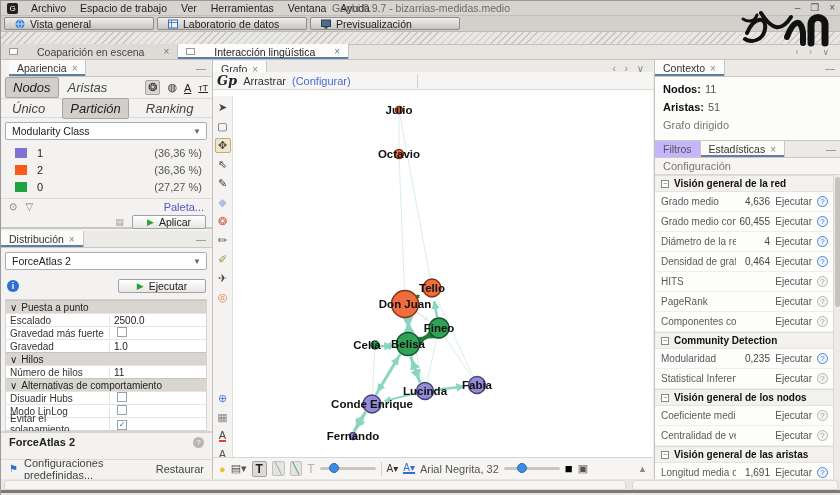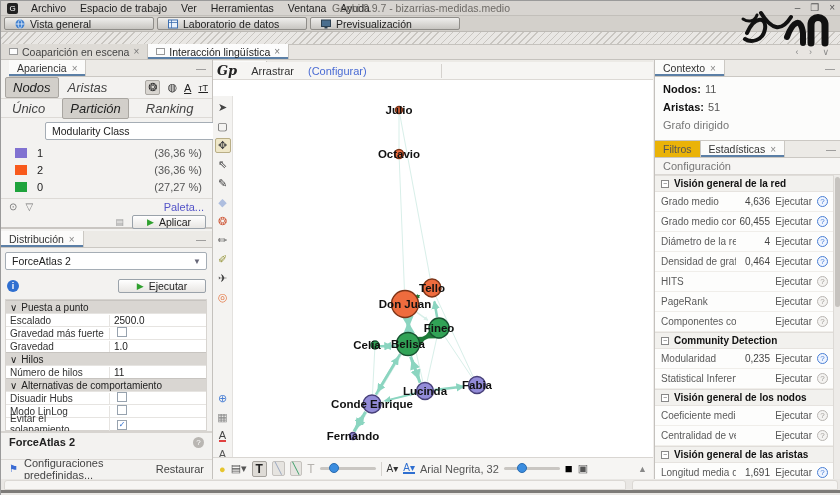--- a/index.html
+++ b/index.html
@@ -19,46 +19,46 @@
   #toolbar { position:absolute; left:0; top:15px; width:840px; height:16px; background:#d3d0cb; border-bottom:1px solid #bdbab5; display:flex; align-items:center; gap:3px; padding-left:3px; }
   .tb-btn { height:13px; min-width:150px; display:inline-flex; align-items:center; gap:5px; padding:0 10px; background:linear-gradient(#efeeec,#c7c5c1); border:1px solid #8f8d89; border-radius:2px; font-size:10.5px; color:#222; }
   .tb-ico { width:10px; height:10px; display:inline-block; }
 
   
   #hatch { position:absolute; left:0; top:31px; width:840px; height:13px; background:repeating-linear-gradient(135deg,#e9e7e4 0 4px,#c9c6c1 4px 5px); border-bottom:1px solid #c5c2bd; }
   #swirl { position:absolute; right:2px; top:2px; width:96px; height:44px; z-index:25; pointer-events:none; }
 
   
   #doctabs { position:absolute; left:0; top:44px; width:840px; height:15px; background:#e8e5e1; border-bottom:1px solid #c5c2bd; display:flex; align-items:flex-end; }
-  .dtab { display:inline-flex; align-items:center; gap:4px; height:15px; padding:0 8px; font-size:10.5px; color:#444; background:#dedbd6; border-right:1px solid #c5c2bd; }
+  .dtab { display:inline-flex; align-items:center; gap:19px; height:15px; padding:0 8px; font-size:10.5px; color:#444; background:#dedbd6; border-right:1px solid #c5c2bd; }
   .dtab .mini { width:9px; height:7px; border:1px solid #999; background:#fdfdfd; }
   .dtab.active { background:#fcfcfc; box-shadow:inset 0 -2px 0 #5b7fa6; color:#222; }
   .dtab .x { color:#777; font-size:10px; }
   .tabnav { position:absolute; right:6px; top:46px; color:#888; font-size:9px; letter-spacing:4px; }
 
   
   .ptab-row { height:17px; background:#eceae6; border-bottom:1px solid #cbc8c3; position:relative; display:flex; align-items:flex-end; }
   .ptab { display:inline-flex; align-items:center; gap:5px; height:16px; padding:0 8px; background:#fbfbfa; border-right:1px solid #cbc8c3; box-shadow:inset 0 -2px 0 #5b7fa6; font-size:10.5px; color:#333; }
-  .ptab.inactive { background:#eab308; box-shadow:none; color:#555; }
+  .ptab.inactive { background:#c4b5fd; box-shadow:none; color:#555; }
   .ptab .x { color:#888; font-size:10px; }
   .pmin { position:absolute; right:6px; top:3px; color:#888; font-size:10px; }
 
   
   #leftcol { position:absolute; left:0; top:59px; width:212px; height:419px; background:#f3f2f0; border-right:1px solid #c4c1bd; }
   #appearance { position:absolute; left:0; top:0; width:211px; height:169px; border-bottom:2px solid #c9c6c2; background:#f3f2f0;padding-left:8px; }
   #app-tabs-row { position:absolute; left:0; top:17px; width:211px; height:22px; display:flex; align-items:center; padding:0 4px; gap:2px; border-bottom:1px solid #dddad6; }
   .chip { padding:2px 7px; font-size:13px; color:#444; border-radius:2px;font-style:italic; }
   .chip.pressed { background:#d2cfca; border:1px solid #a9a6a1; color:#222; }
   #app-icons { margin-left:auto; display:flex; gap:7px; align-items:center; font-size:11px; }
   #app-icons .aico { color:#222; }
   #app-icons .aico.sel { background:#d8d5d0; border:1px solid #a9a6a1; border-radius:2px; padding:0 2px; }
   #subtabs-row { position:absolute; left:0; top:39px; width:211px; height:19px; display:flex; align-items:center; gap:10px; padding:0 4px; border-bottom:1px solid #dddad6; }
   .select { position:relative; background:#fff; border:1px solid #a5adb5; border-radius:2px; height:18px; display:flex; align-items:center; padding:0 16px 0 6px; font-size:10.5px; color:#222; }
   .select .car { position:absolute; right:5px; color:#667; font-size:8px; }
-  #attr-select { position:absolute; left:4px; top:62px; width:202px;margin-left:40px; }
+  #attr-select { position:absolute; left:4px; top:62px; width:202px; }
   #partition-list { position:absolute; left:0; top:84px; width:211px; }
   .prow { display:flex; align-items:center; height:17px; padding:0 10px 0 14px; }
   .prow .sw { width:12px; height:10px; margin-right:10px; }
   .prow .plabel { color:#222; }
   .prow .ppct { margin-left:auto; color:#555; }
   #palette-row { position:absolute; left:0; top:138px; width:211px; height:16px; display:flex; align-items:center; padding:0 8px; border-top:1px solid #dddad6; }
   #palette-row .fico { color:#777; font-size:10px; margin-right:8px; }
   #palette-link { margin-left:auto; color:#5353c8; }
   #apply-row { position:absolute; left:0; top:154px; width:211px; height:15px; display:flex; align-items:center; justify-content:flex-end; gap:8px; padding:0 6px; }
   .run-btn { display:inline-flex; align-items:center; gap:5px; height:14px; padding:0 14px; background:linear-gradient(#fff,#e8e6e3); border:1px solid #9aa2aa; border-radius:2px; font-size:10.5px; color:#222; }
@@ -79,21 +79,21 @@
   #layout-name-row { position:absolute; left:0; top:200px; width:211px; height:20px; border-top:2px solid #d7d4d0; display:flex; align-items:center; padding:0 8px; background:#f3f2f0; }
   #layout-name { font-weight:bold; color:#222; }
   #layout-help { margin-left:auto; width:11px; height:11px; border-radius:50%; background:#b9b6b2; color:#fff; text-align:center; line-height:11px; font-size:8px; }
   #presets-row { position:absolute; left:0; bottom:2px; width:211px; height:18px; display:flex; align-items:center; gap:6px; padding:0 8px; border-top:1px solid #dddad6; }
   #presets-row .flag { color:#3a6bd4; font-size:10px; }
   #presets-row span { color:#444; }
 
   
   #centercol { position:absolute; left:212px; top:59px; width:440px; height:419px; background:#fff; }
   #grafo-row { position:absolute; left:0; top:0; width:440px; height:18px; }
-  #graph-toolbar { position:absolute; left:0; top:2px; width:440px; height:18px; background:#f6f5f3; border-bottom:1px solid #dcd9d5; display:flex; align-items:center; gap:14px; padding:0 4px; }
+  #graph-toolbar { position:absolute; left:0; top:12px; width:440px; height:18px; background:#f6f5f3; border-bottom:1px solid #dcd9d5; display:flex; align-items:center; gap:6px; padding:0 4px; }
   #gp-logo { font-family:"DejaVu Serif", serif; font-style:italic; font-weight:bold; font-size:13px; color:#222; }
   #drag-label { color:#333; }
   #config-link { color:#4a6bd4; }
   #gt-sep { width:1px; height:14px; background:#d5d2ce; margin-left:60px; }
   #toolstrip { position:absolute; left:0; top:36px; width:20px; height:361px; background:#f4f3f1; border-right:1px solid #e3e1de; display:flex; flex-direction:column; align-items:center; padding-top:2px; }
   .tool { width:16px; height:16px; display:flex; align-items:center; justify-content:center; font-size:11px; color:#444; margin:2px 0; border:1px solid transparent; }
   .tool.active { background:#efe7c8; border:1px solid #b9ae86; border-radius:2px; }
   .tool.gap { margin-top:84px; }
   .tool .ared { border-bottom:2px solid #e04040; line-height:10px; }
   #canvas { position:absolute; left:20px; top:36px; width:420px; height:361px; background:#ffffff; }

